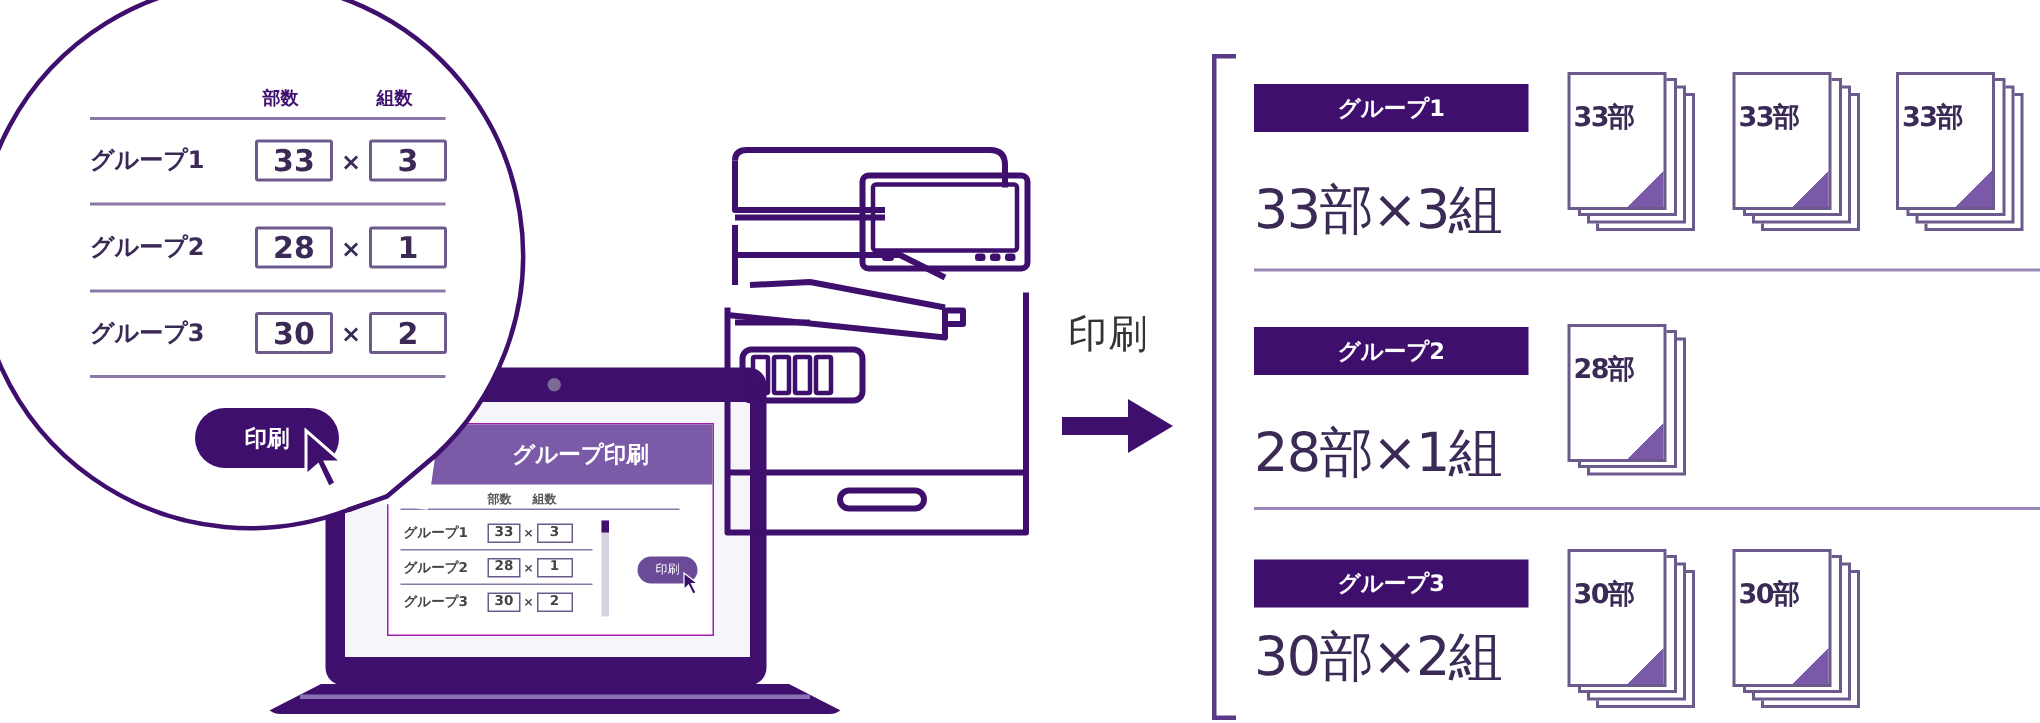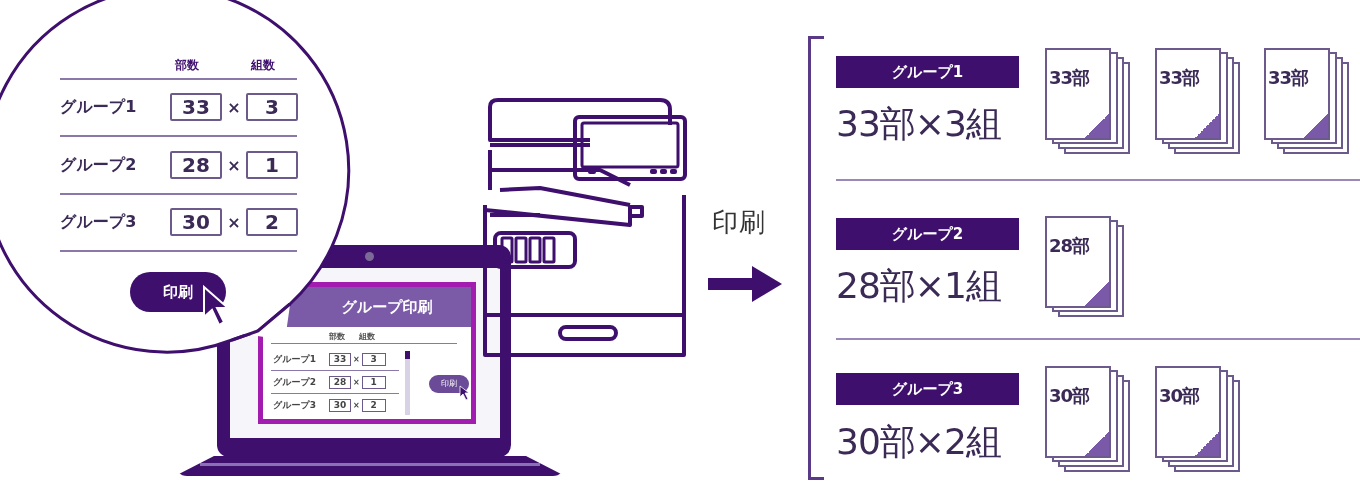--- a/index.html
+++ b/index.html
@@ -21,21 +21,21 @@
     position: absolute; left: 175px; top: 456px; width: 390px; height: 20px;
     background: #3f0f6e; border-radius: 4px 4px 12px 12px;
     clip-path: polygon(10% 0, 90% 0, 100% 100%, 0 100%);
   }
   .laptop-base-stripe {
     position: absolute; left: 200px; top: 463px; width: 340px; height: 3px; background: #8a70b5;
   }
 
   .mini-window {
     position: absolute; left: 258px; top: 282px; width: 218px; height: 142px;
-    background: #ffffff; border: 5px solid #a21caf;
+    background: #ffffff; border: 1px solid #a21caf;
   }
   .mini-title {
     position: absolute; left: 0; top: 0; width: 100%; height: 40px;
     background: #7b5ba8; color: #fff; font-weight: bold; font-size: 15px;
     display: flex; align-items: center; justify-content: center; padding-left: 40px;
   }
   .mini-head { position: absolute; top: 44px; font-size: 8px; font-weight: bold; color: #555; }
   .mini-rule { position: absolute; left: 8px; width: 186px; height: 1px; background: #8a78a8; }
   .mini-row { position: absolute; left: 10px; height: 16px; display: flex; align-items: center; font-size: 9px; font-weight: bold; color: #444; }
   .mini-row .lbl { width: 56px; }
@@ -75,21 +75,21 @@
 
   
   .bracket {
     position: absolute; left: 808px; top: 36px; width: 16px; height: 444px;
     border-left: 3px solid #5a3a86; border-top: 3px solid #5a3a86; border-bottom: 3px solid #5a3a86;
   }
   .group-badge {
     position: absolute; left: 836px; width: 183px; height: 32px;
     background: #3f0f6e; color: #fff; font-size: 15px; font-weight: bold; text-align: center; line-height: 32px;
   }
-  .group-formula { position: absolute; left: 836px; font-size: 36px; color: #3a2a55; letter-spacing: -1px; }
+  .group-formula { position: absolute; left: 836px; font-size: 36px; color: #3a2a55; letter-spacing: -1px; margin-top: 16px; }
   .group-divider { position: absolute; left: 836px; width: 524px; height: 2px; background: #9a88b8; }
 
   .stack { position: absolute; width: 88px; height: 100px; }
   .stack .sheet {
     position: absolute; width: 66px; height: 92px; background: #fff; border: 2px solid #6c5a8c;
   }
   .stack .s2 { left: 7px; top: 4px; }
   .stack .s3 { left: 13px; top: 9px; }
   .stack .s4 { left: 19px; top: 14px; }
   .stack .front { left: 0; top: 0; z-index: 4; }
@@ -258,21 +258,21 @@
   <div class="sheet s3"></div>
     <div class="sheet s2"></div>
     <div class="sheet front"></div>
   <span class="label">28部</span>
   <div class="fold"></div>
 </div>
 
 <div class="group-divider" style="top:338px"></div>
 
 <div class="group-badge" style="top:373px">グループ3</div>
-<div class="group-formula" style="top:418px">30部×2組</div>
+<div class="group-formula" style="top:398px">30部×2組</div>
 
 <div class="stack" style="left:1045px;top:366px">
   <div class="sheet s4"></div>
     <div class="sheet s3"></div>
     <div class="sheet s2"></div>
     <div class="sheet front"></div>
   <span class="label">30部</span>
   <div class="fold"></div>
 </div>
 <div class="stack" style="left:1155px;top:366px">

